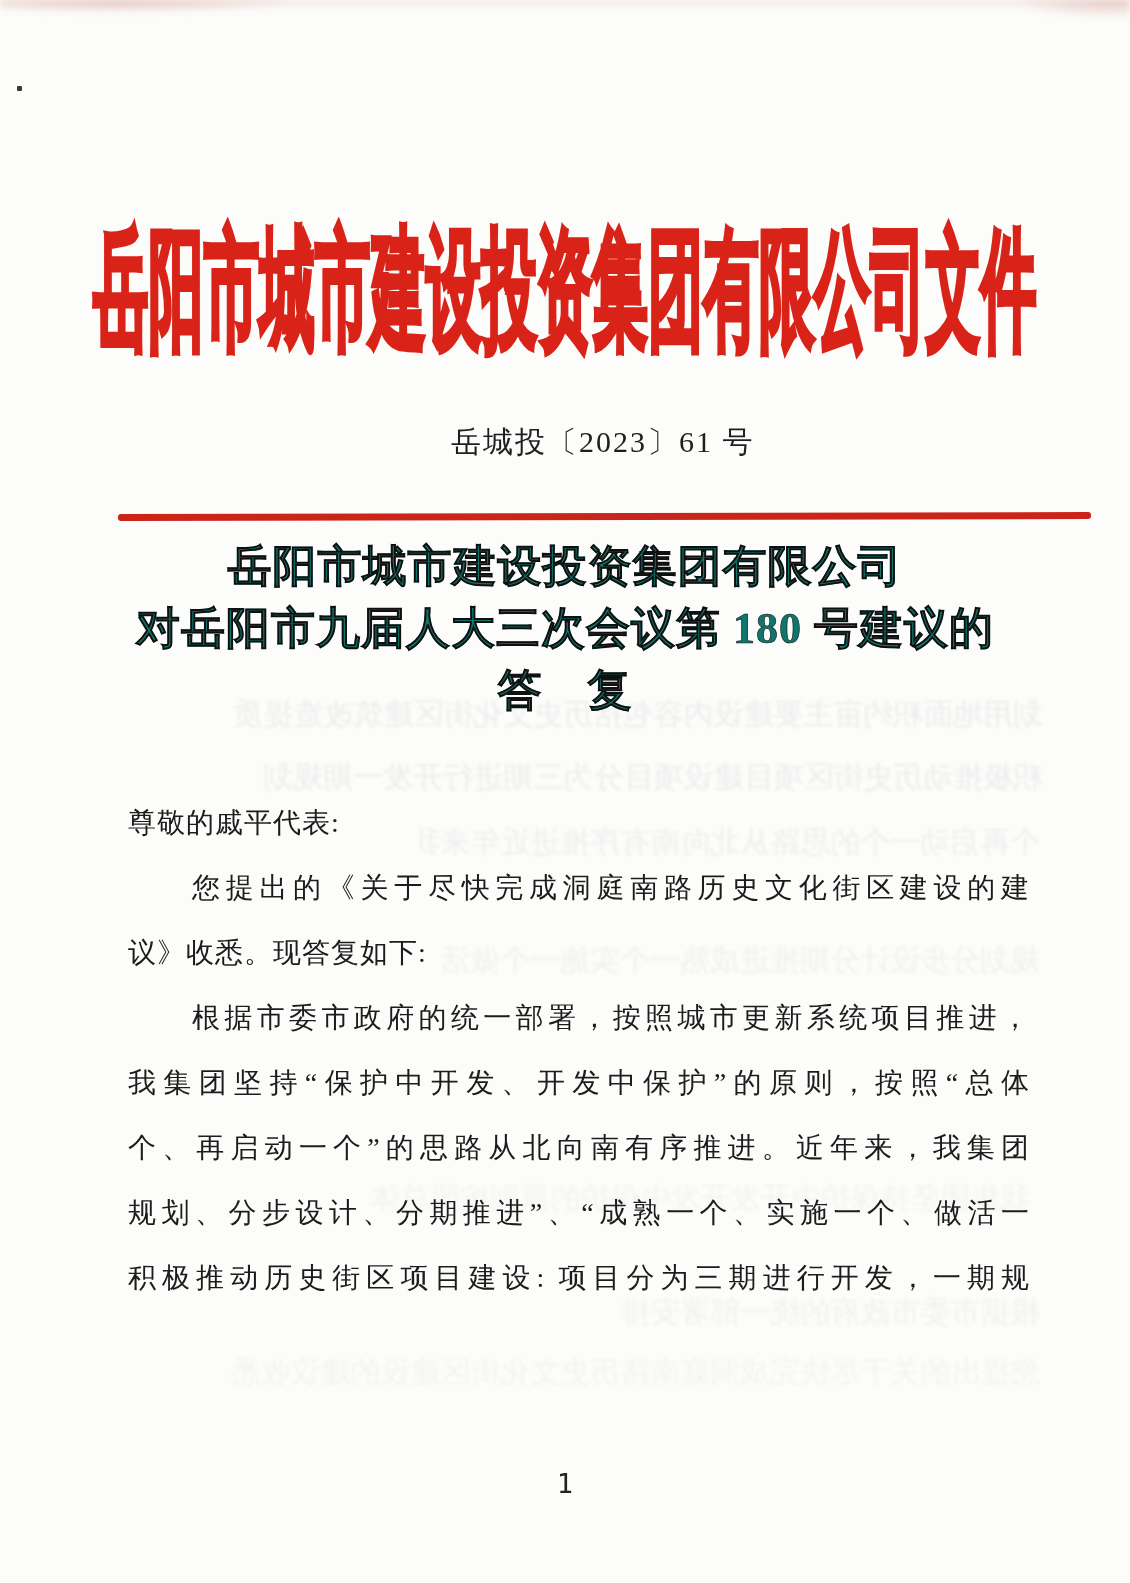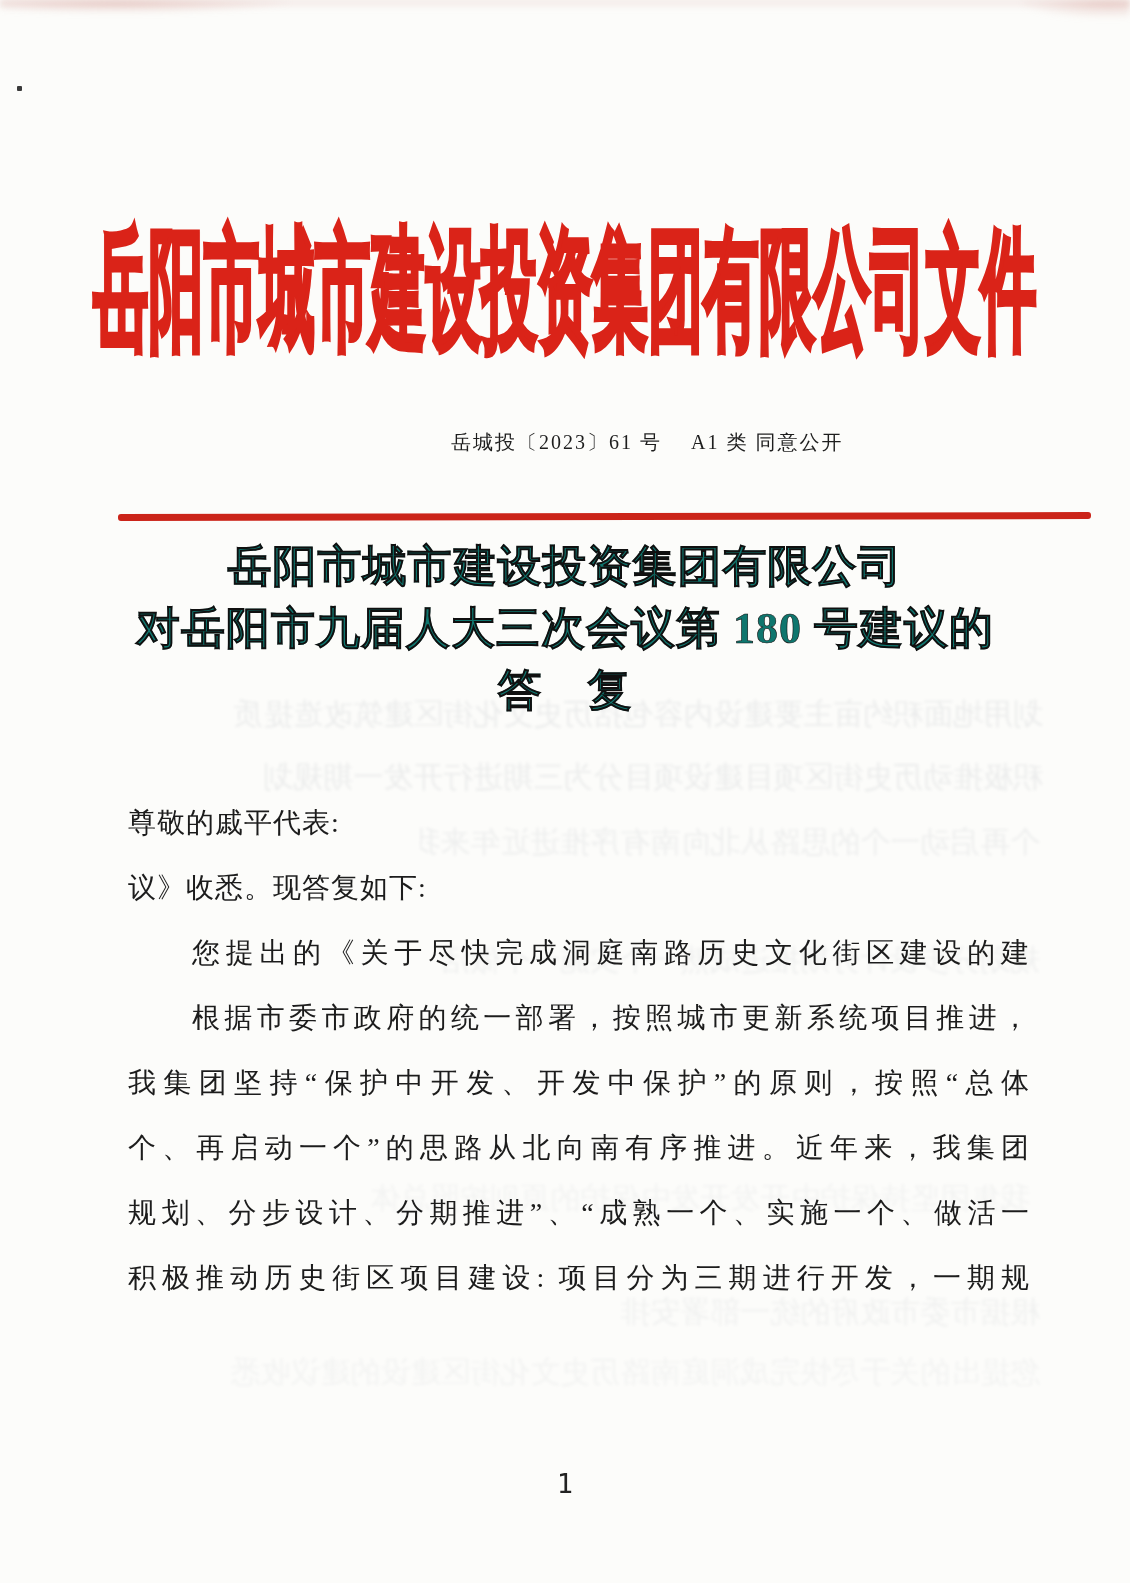--- a/index.html
+++ b/index.html
@@ -61,22 +61,22 @@
     color: #da2318;
     -webkit-text-stroke: 2.2px #da2318;
     transform: scaleY(2.4);
     letter-spacing: 0.5px;
     text-shadow: 0 0 1px rgba(218,35,24,.65);
   }
 
   
   .docmeta {
     position: absolute; top: 421px; left: 451px; height: 42px;
-    display: flex; align-items: center; gap: 29px;
-    font-size: 20px; letter-spacing: 2px; color: #1e1e1e;
+    display: flex; align-items: center; gap: 62px;
+    font-size: 30px; letter-spacing: 2px; color: #1e1e1e;
     white-space: nowrap;
   }
 
   
   .red-rule {
     position: absolute; top: 513px; left: 118px; width: 973px; height: 7px;
     background: #cb2419; border-radius: 3px;
     transform: rotate(-0.12deg);
   }
 
@@ -127,36 +127,35 @@
   <div class="ghost g5">我集团坚持保护中开发开发中保护的原则按照总体</div>
   <div class="ghost g6">根据市委市政府的统一部署安排</div>
   <div class="ghost g7">您提出的关于尽快完成洞庭南路历史文化街区建设的建议收悉</div>
 
   <header class="letterhead">
     <span class="letterhead-text">岳阳市城市建设投资集团有限公司文件</span>
   </header>
 
   <div class="docmeta">
     <span>岳城投〔2023〕61 号</span>
-    <span>A1 类 同意公开</span>
   </div>
 
   <div class="red-rule"></div>
 
   <div class="doc-title">
     <div class="t-line">岳阳市城市建设投资集团有限公司</div>
     <div class="t-line">对岳阳市九届人大三次会议第 180 号建议的</div>
     <div class="t-line">答　复</div>
   </div>
 
   <main class="body-text">
     <div class="line">尊敬的戚平代表:</div>
     <div id="paragraphs">
+        <div class="line indent stretch">您提出的《关于尽快完成洞庭南路历史文化街区建设的建</div>
         <div class="line">议》收悉。现答复如下:</div>
-        <div class="line indent stretch">您提出的《关于尽快完成洞庭南路历史文化街区建设的建</div>
         <div class="line indent stretch">根据市委市政府的统一部署，按照城市更新系统项目推进，</div>
         <div class="line stretch">我集团坚持“保护中开发、开发中保护”的原则，按照“总体</div>
         <div class="line stretch">个、再启动一个”的思路从北向南有序推进。近年来，我集团</div>
         <div class="line stretch">规划、分步设计、分期推进”、“成熟一个、实施一个、做活一</div>
         <div class="line stretch">积极推动历史街区项目建设: 项目分为三期进行开发，一期规</div>
       </div>
   </main>
 
   <div class="pagenum">1</div>
 

